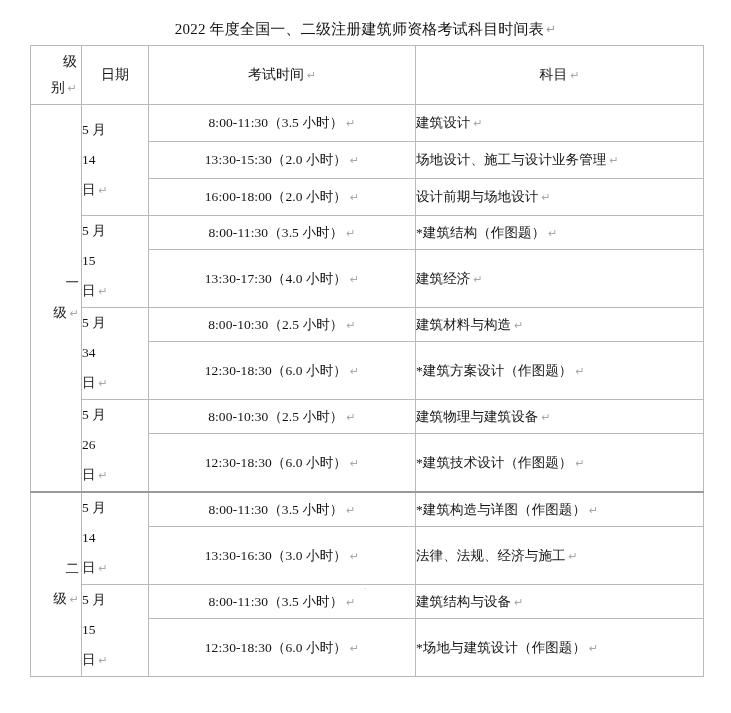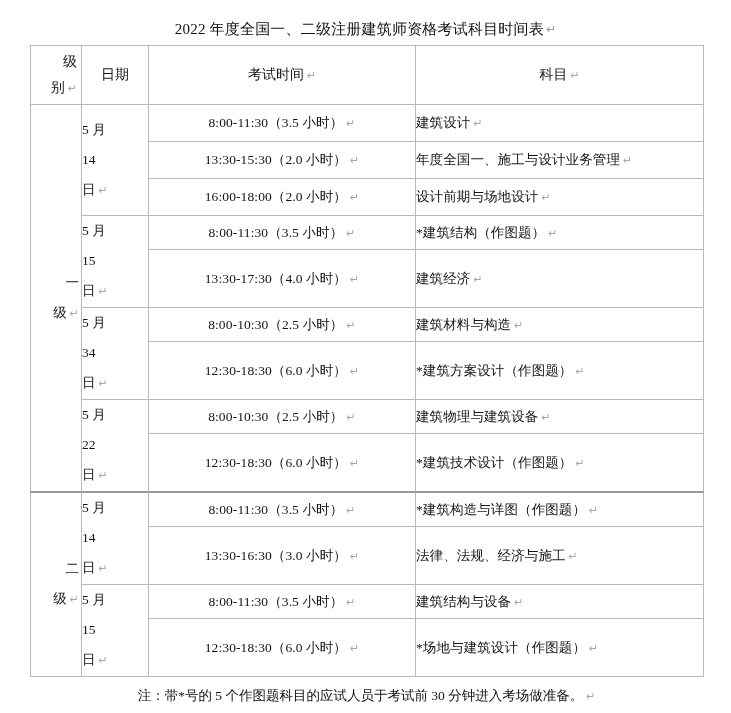--- a/index.html
+++ b/index.html
@@ -189,21 +189,21 @@
         <td class="date-cell" rowspan="3">
           <span class="d-line">5 月</span>
           <span class="d-line">14</span>
           <span class="d-line"><span>日</span><span class="pilcrow-sm">↵</span></span>
         </td>
         <td class="time-cell"><span>8:00-11:30（3.5 小时）</span><span class="pilcrow-sm">↵</span></td>
         <td class="subj-cell"><span>建筑设计</span><span class="pilcrow-sm">↵</span></td>
       </tr>
       <tr class="h36">
         <td class="time-cell"><span>13:30-15:30（2.0 小时）</span><span class="pilcrow-sm">↵</span></td>
-        <td class="subj-cell"><span>年度全国一、施工与设计业务管理</span><span class="pilcrow-sm">↵</span></td>
+        <td class="subj-cell"><span>场地设计、施工与设计业务管理</span><span class="pilcrow-sm">↵</span></td>
       </tr>
       <tr class="h36">
         <td class="time-cell"><span>16:00-18:00（2.0 小时）</span><span class="pilcrow-sm">↵</span></td>
         <td class="subj-cell"><span>设计前期与场地设计</span><span class="pilcrow-sm">↵</span></td>
       </tr>
 
       <tr class="h33">
         <td class="date-cell" rowspan="2">
           <span class="d-line">5 月</span>
           <span class="d-line">15</span>
@@ -227,21 +227,21 @@
         <td class="subj-cell"><span>建筑材料与构造</span><span class="pilcrow-sm">↵</span></td>
       </tr>
       <tr class="h56">
         <td class="time-cell"><span>12:30-18:30（6.0 小时）</span><span class="pilcrow-sm">↵</span></td>
         <td class="subj-cell"><span>*建筑方案设计（作图题）</span><span class="pilcrow-sm">↵</span></td>
       </tr>
 
       <tr class="h33">
         <td class="date-cell" rowspan="2">
           <span class="d-line">5 月</span>
-          <span class="d-line">22</span>
+          <span class="d-line">26</span>
           <span class="d-line"><span>日</span><span class="pilcrow-sm">↵</span></span>
         </td>
         <td class="time-cell"><span>8:00-10:30（2.5 小时）</span><span class="pilcrow-sm">↵</span></td>
         <td class="subj-cell"><span>建筑物理与建筑设备</span><span class="pilcrow-sm">↵</span></td>
       </tr>
       <tr class="h56">
         <td class="time-cell"><span>12:30-18:30（6.0 小时）</span><span class="pilcrow-sm">↵</span></td>
         <td class="subj-cell"><span>*建筑技术设计（作图题）</span><span class="pilcrow-sm">↵</span></td>
       </tr>
 
@@ -275,19 +275,16 @@
         <td class="subj-cell"><span>建筑结构与设备</span><span class="pilcrow-sm">↵</span></td>
       </tr>
       <tr class="h56">
         <td class="time-cell"><span>12:30-18:30（6.0 小时）</span><span class="pilcrow-sm">↵</span></td>
         <td class="subj-cell"><span>*场地与建筑设计（作图题）</span><span class="pilcrow-sm">↵</span></td>
       </tr>
 
     </tbody>
   </table>
 
-  <div class="footnote">
-    <span>注：带*号的 5 个作图题科目的应试人员于考试前 30 分钟进入考场做准备。</span><span class="pilcrow-sm">↵</span>
-  </div>
 
   <div class="pagemark">·</div>
 
 </div>
 
 </body></html>

